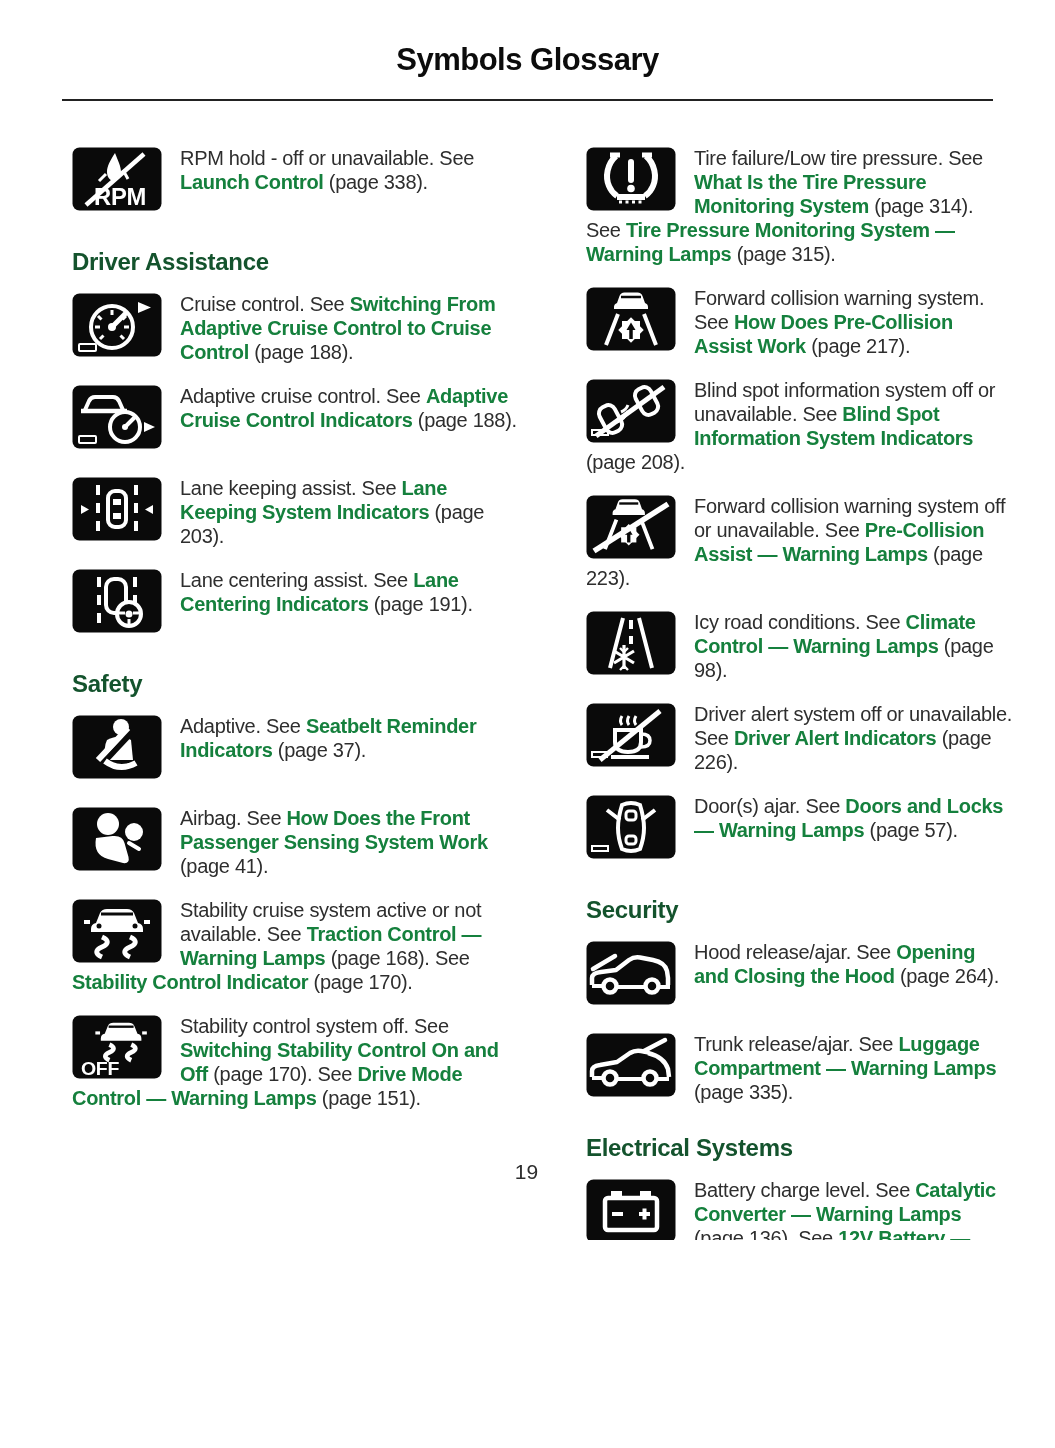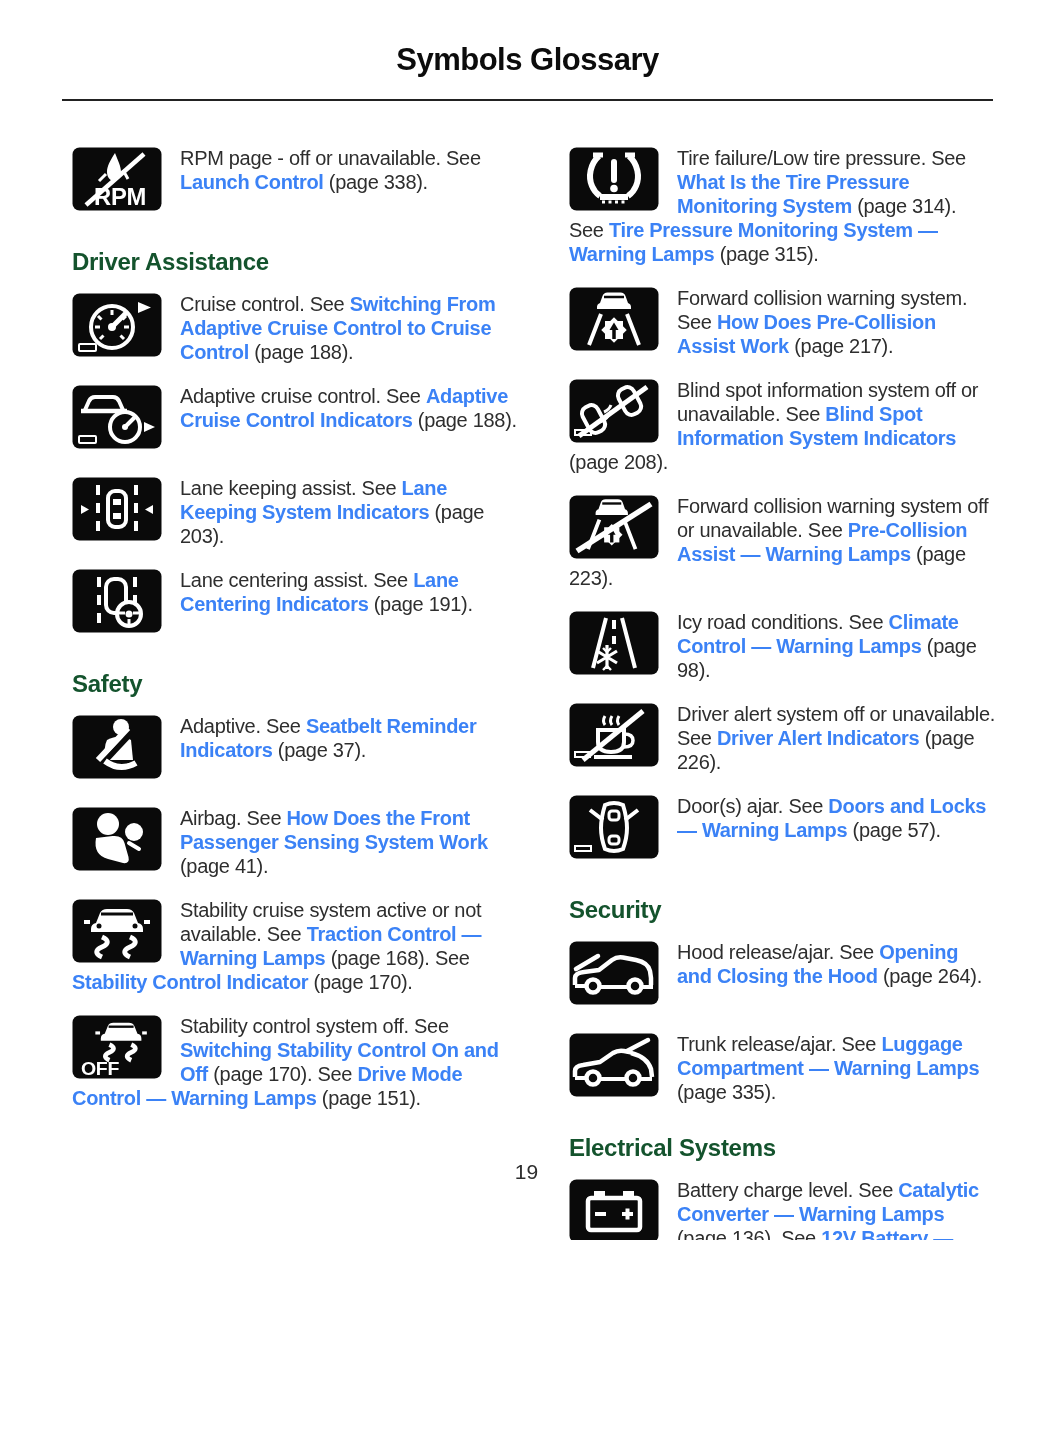--- a/index.html
+++ b/index.html
@@ -6,26 +6,26 @@
   html,body{margin:0;padding:0;background:#ffffff;}
   .page{position:relative;width:1055px;height:1240px;background:#fff;overflow:hidden;
         font-family:"Liberation Sans",sans-serif;color:#2e2e2e;box-sizing:border-box;}
   .title{position:absolute;top:42px;left:0;right:0;margin:0;text-align:center;
          font-size:31px;font-weight:700;letter-spacing:-0.5px;color:#0c0c0c;}
   .divider{position:absolute;top:99px;left:62px;width:931px;height:0;margin:0;border:none;
            border-top:2px solid #222;}
   .columns{position:absolute;top:146px;left:72px;display:flex;gap:41px;}
   .col{flex:none;}
   .col-left{width:456px;}
-  .col-right{width:427px;}
+  .col-right{width:427px;margin-left:17px;}
   .entry{margin-bottom:20px;font-size:20px;line-height:24px;letter-spacing:-0.3px;color:#2e2e2e;}
   .entry::after{content:"";display:block;clear:both;}
   .tile{float:left;width:90px;height:64px;margin:1px 18px 7px 0;}
   .tile svg{display:block;}
-  .entry-text b{color:#3b82f6;font-weight:700;}
+  .entry-text b{color:#15803d;font-weight:700;}
   .section-heading{font-size:24px;line-height:28px;font-weight:700;letter-spacing:-0.3px;
                    color:#14532d;margin:30px 0 16px 0;}
   .col > .section-heading:first-child{margin-top:0;}
   .page-number{position:absolute;bottom:56px;left:0;right:2px;text-align:center;
                font-size:21px;color:#2e2e2e;}
 </style>
 </head>
 <body>
 
 <div class="page">
@@ -34,21 +34,21 @@
   <div class="columns">
     <div class="col col-left">
         <div class="entry"><span class="tile">
             <svg viewBox="0 0 90 64" width="90" height="64" font-family="Liberation Sans, sans-serif">
               <rect x="0.5" y="0.5" width="89" height="63" rx="7" fill="#0a0a0a"></rect>
               <path d="M43 6 C38 14 35 19 35 25 C35 31 39 34 42 34 C45 34 49 31 49 25 C49 19 46 14 43 6 Z" fill="#ffffff"></path>
               <path d="M34 27 l-7 7 M51 23 l5 9" stroke="#ffffff" stroke-width="3" fill="none"></path>
               <text x="48" y="58" font-size="23" font-weight="bold" fill="#ffffff" text-anchor="middle" textLength="52" lengthAdjust="spacingAndGlyphs">RPM</text>
               <path d="M14 58 L72 7" stroke="#ffffff" stroke-width="4.5"></path>
             </svg>
-          </span><span class="entry-text"><span>RPM page - off or unavailable. See </span><b>Launch Control</b><span> (page 338).</span></span></div>
+          </span><span class="entry-text"><span>RPM hold - off or unavailable. See </span><b>Launch Control</b><span> (page 338).</span></span></div>
         <h2 class="section-heading">Driver Assistance</h2>
         <div class="entry"><span class="tile">
             <svg viewBox="0 0 90 64" width="90" height="64" font-family="Liberation Sans, sans-serif">
               <rect x="0.5" y="0.5" width="89" height="63" rx="7" fill="#0a0a0a"></rect>
               <circle cx="40" cy="34" r="21" stroke="#ffffff" stroke-width="4" fill="none"></circle>
               <path d="M40 17 v5 M26 23 l3.5 3.5 M23 34 h5 M57 34 h-5 M54 23 l-3.5 3.5 M28 46 l3.5-3.5 M52 46 l-3.5-3.5" stroke="#ffffff" stroke-width="3"></path>
               <path d="M40 34 L53 21" stroke="#ffffff" stroke-width="5" stroke-linecap="round"></path>
               <circle cx="40" cy="34" r="4" fill="#ffffff"></circle>
               <path d="M66 9 l13 5.5 -13 5.5 Z" fill="#ffffff"></path>
               <rect x="7" y="51" width="17" height="7" rx="1" stroke="#ffffff" stroke-width="2" fill="none"></rect>

